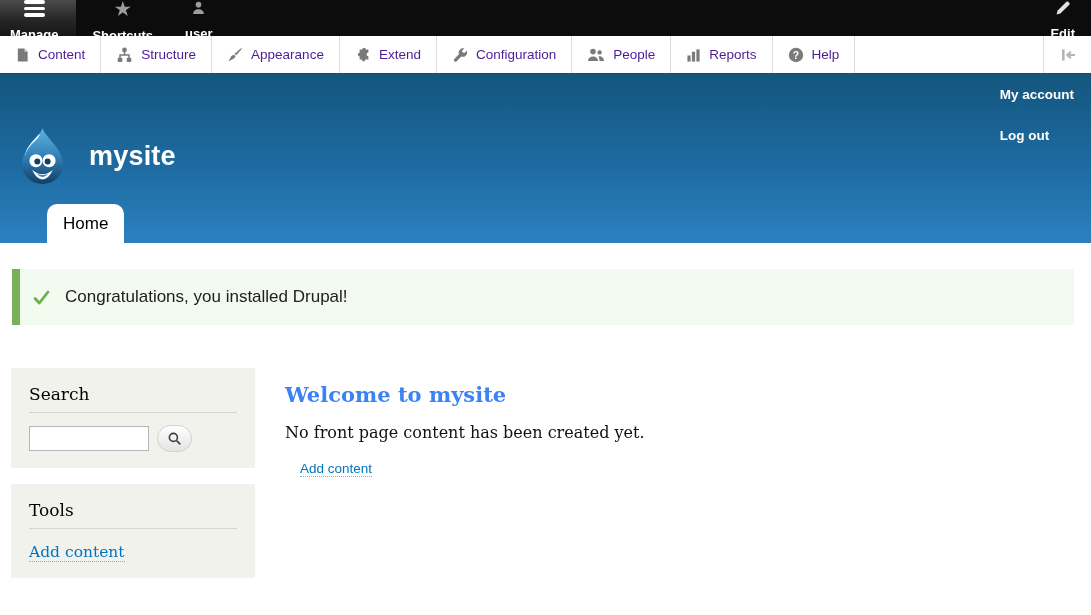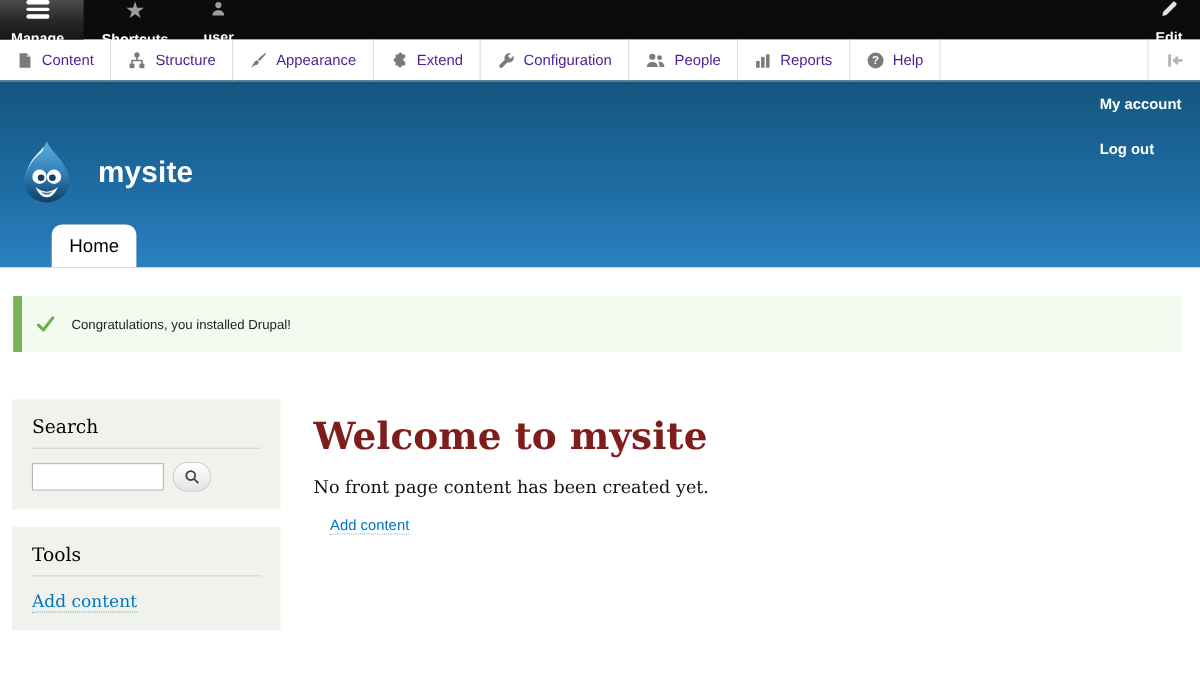--- a/index.html
+++ b/index.html
@@ -26,35 +26,35 @@
 
   
   .site-header{ height:169px; background:linear-gradient(180deg,#14567e 0%, #1e6ba2 55%, #2b81c0 100%); position:relative; }
   .account-links{ position:absolute; top:13px; right:17px; display:flex; gap:26px;flex-direction:column; }
   .account-links a{ color:#fff; font-size:13.5px; font-weight:bold; text-decoration:none; }
   .branding{ position:absolute; top:53px; left:14px; display:flex; align-items:center; gap:18px; }
   .site-name{ color:#fff; font-size:27px; font-weight:bold; letter-spacing:.2px; }
   .home-tab{ position:absolute; bottom:0; left:15px; background:#fff; border-radius:10px 10px 0 0; padding:10px 16px 9px; font-size:17px; color:#000; cursor:pointer;margin-left:32px; }
 
   
-  .status{ margin:26px 17px 0 12px; background:#f3faef; border-left:8px solid #77b259; padding:18px 10px 18px 13px; display:flex; align-items:center; gap:15px; font-size:12px; color:#212121; }
+  .status{ margin:26px 17px 0 12px; background:#f3faef; border-left:8px solid #77b259; padding:18px 10px 18px 13px; display:flex; align-items:center; gap:15px; font-size:17px; color:#212121; }
 
   
   .layout{ display:flex; gap:30px; padding:43px 20px 0 11px; align-items:flex-start; }
   .sidebar{ width:244px; flex:none; }
   .block{ background:#f2f2ed; padding:16px 18px 16px; }
   .block + .block{ margin-top:16px; }
   .block-title{ font-family:"DejaVu Serif", serif; font-size:17px; font-weight:normal; color:#000; padding-bottom:8px; border-bottom:1px solid #d4d4d0; }
   .search-form{ margin-top:12px; display:flex; align-items:center; gap:8px; }
   .search-form input{ width:120px; height:25px; border:1px solid #b5b5b5; background:#fff; padding:0 4px; font-size:13px; }
   .search-btn{ width:35px; height:27px; border-radius:14px; border:1px solid #d0d0cc; background:linear-gradient(180deg,#ffffff,#e4e4e4); display:flex; align-items:center; justify-content:center; cursor:pointer; }
   .tools-link{ display:inline-block; margin-top:14px; font-family:"DejaVu Serif", serif; font-size:15.5px; color:#0074bd; text-decoration:none; border-bottom:1px dotted #7fb4d8; }
 
   .content{ flex:1; }
-  .page-title{ font-family:"DejaVu Serif", serif; font-size:34px; font-weight:bold; color:#7f1d1d; margin:14px 0 16px; }
+  .page-title{ font-family:"DejaVu Serif", serif; font-size:21px; font-weight:bold; color:#3b82f6; margin:14px 0 16px; }
   .empty-text{ font-family:"DejaVu Serif", serif; font-size:16px; color:#111; margin-bottom:17px; }
   .add-link{ margin-left:15px; font-size:13.5px; color:#0074bd; text-decoration:none; border-bottom:1px dotted #7fb4d8; }
 
   svg{ display:block; }
 </style>
 </head>
 <body>
 
 <header class="admin-bar">
   <div class="admin-item active">

